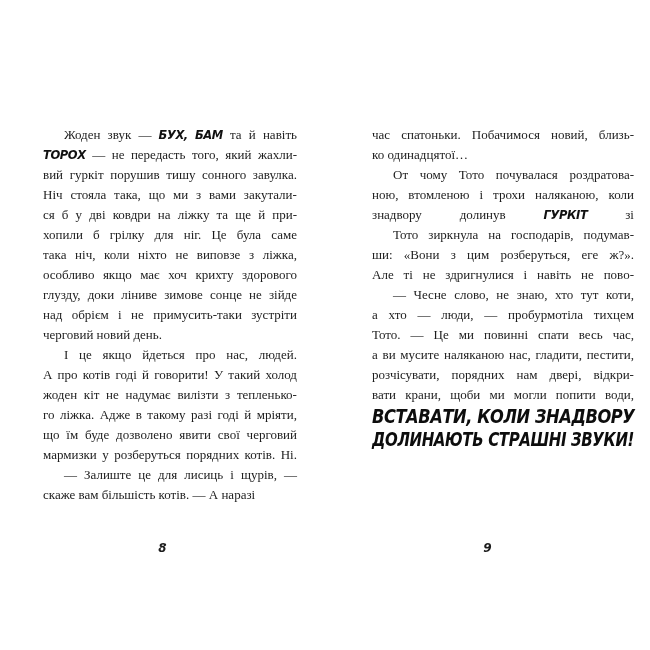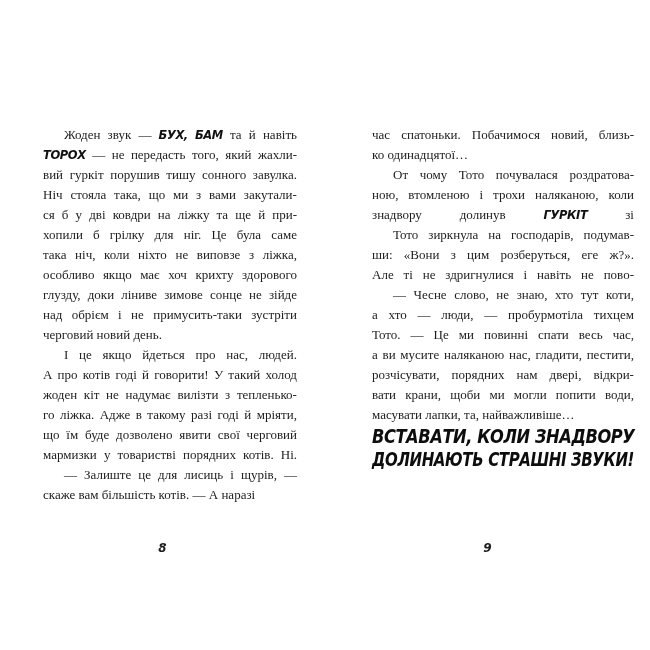--- a/index.html
+++ b/index.html
@@ -88,21 +88,21 @@
         <div class="ln just"><span>така</span><span>ніч,</span><span>коли</span><span>ніхто</span><span>не</span><span>виповзе</span><span>з</span><span>ліжка,</span></div>
         <div class="ln just"><span>особливо</span><span>якщо</span><span>має</span><span>хоч</span><span>крихту</span><span>здорового</span></div>
         <div class="ln just"><span>глузду,</span><span>доки</span><span>ліниве</span><span>зимове</span><span>сонце</span><span>не</span><span>зійде</span></div>
         <div class="ln just"><span>над</span><span>обрієм</span><span>і</span><span>не</span><span>примусить-таки</span><span>зустріти</span></div>
         <div class="ln left"><span>черговий новий день.</span></div>
         <div class="ln just ind"><span>І</span><span>це</span><span>якщо</span><span>йдеться</span><span>про</span><span>нас,</span><span>людей.</span></div>
         <div class="ln just"><span>А</span><span>про</span><span>котів</span><span>годі</span><span>й</span><span>говорити!</span><span>У</span><span>такий</span><span>холод</span></div>
         <div class="ln just"><span>жоден</span><span>кіт</span><span>не</span><span>надумає</span><span>вилізти</span><span>з</span><span>тепленько-</span></div>
         <div class="ln just"><span>го</span><span>ліжка.</span><span>Адже</span><span>в</span><span>такому</span><span>разі</span><span>годі</span><span>й</span><span>мріяти,</span></div>
         <div class="ln just"><span>що</span><span>їм</span><span>буде</span><span>дозволено</span><span>явити</span><span>свої</span><span>черговий</span></div>
-        <div class="ln just"><span>мармизки</span><span>у</span><span>товаристві</span><span>порядних</span><span>котів.</span><span>Ні.</span></div>
+        <div class="ln just"><span>мармизки</span><span>у</span><span>розберуться</span><span>порядних</span><span>котів.</span><span>Ні.</span></div>
         <div class="ln just ind"><span>—</span><span>Залиште</span><span>це</span><span>для</span><span>лисиць</span><span>і</span><span>щурів,</span><span>—</span></div>
         <div class="ln left"><span>скаже вам більшість котів. — А наразі</span></div>
       </div>
     <div class="pagenum pn-left">8</div>
   </section>
   <section class="page">
     <div class="column" id="col-right">
         <div class="ln just"><span>час</span><span>спатоньки.</span><span>Побачимося</span><span>новий,</span><span>близь-</span></div>
         <div class="ln left"><span>ко одинадцятої…</span></div>
         <div class="ln just ind"><span>От</span><span>чому</span><span>Тото</span><span>почувалася</span><span>роздратова-</span></div>
@@ -110,19 +110,18 @@
         <div class="ln just"><span>знадвору</span><span>долинув</span><span class="loud">ГУРКІТ</span><span>зі</span></div>
         <div class="ln just ind"><span>Тото</span><span>зиркнула</span><span>на</span><span>господарів,</span><span>подумав-</span></div>
         <div class="ln just"><span>ши:</span><span>«Вони</span><span>з</span><span>цим</span><span>розберуться,</span><span>еге</span><span>ж?».</span></div>
         <div class="ln just"><span>Але</span><span>ті</span><span>не</span><span>здригнулися</span><span>і</span><span>навіть</span><span>не</span><span>пово-</span></div>
         <div class="ln just ind"><span>—</span><span>Чесне</span><span>слово,</span><span>не</span><span>знаю,</span><span>хто</span><span>тут</span><span>коти,</span></div>
         <div class="ln just"><span>а</span><span>хто</span><span>—</span><span>люди,</span><span>—</span><span>пробурмотіла</span><span>тихцем</span></div>
         <div class="ln just"><span>Тото.</span><span>—</span><span>Це</span><span>ми</span><span>повинні</span><span>спати</span><span>весь</span><span>час,</span></div>
         <div class="ln just"><span>а</span><span>ви</span><span>мусите</span><span>наляканою</span><span>нас,</span><span>гладити,</span><span>пестити,</span></div>
         <div class="ln just"><span>розчісувати,</span><span>порядних</span><span>нам</span><span>двері,</span><span>відкри-</span></div>
         <div class="ln just"><span>вати</span><span>крани,</span><span>щоби</span><span>ми</span><span>могли</span><span>попити</span><span>води,</span></div>
-        <div class="ln left"><span>масувати лапки, та, найважливіше…</span></div>
         <div class="ln left display" style="transform: scaleX(0.811146); transform-origin: 0px 50%;"><span>ВСТАВАТИ, КОЛИ ЗНАДВОРУ</span></div>
         <div class="ln left display" style="transform: scaleX(0.750716); transform-origin: 0px 50%;"><span>ДОЛИНАЮТЬ СТРАШНІ ЗВУКИ!</span></div>
       </div>
     <div class="pagenum pn-right">9</div>
   </section>
 </div>
 
 </body></html>

